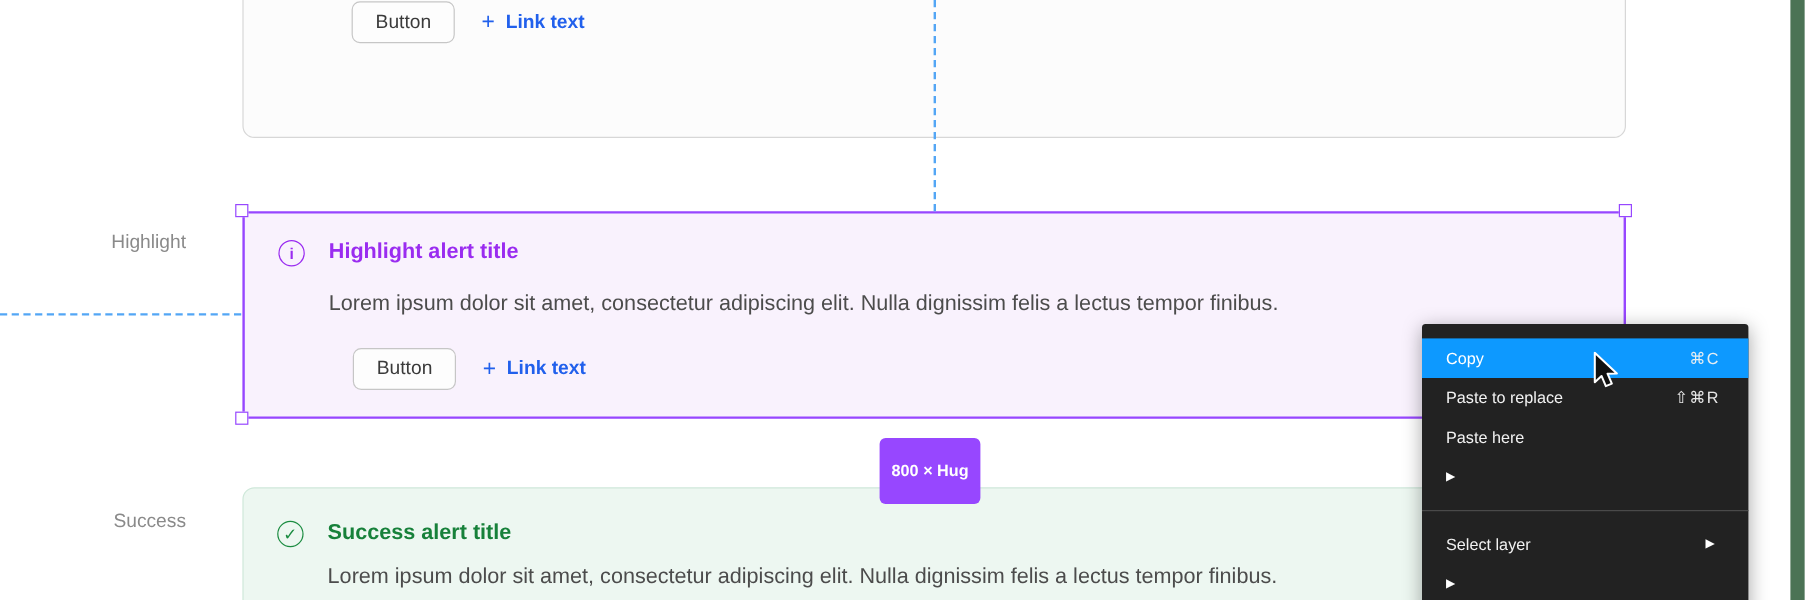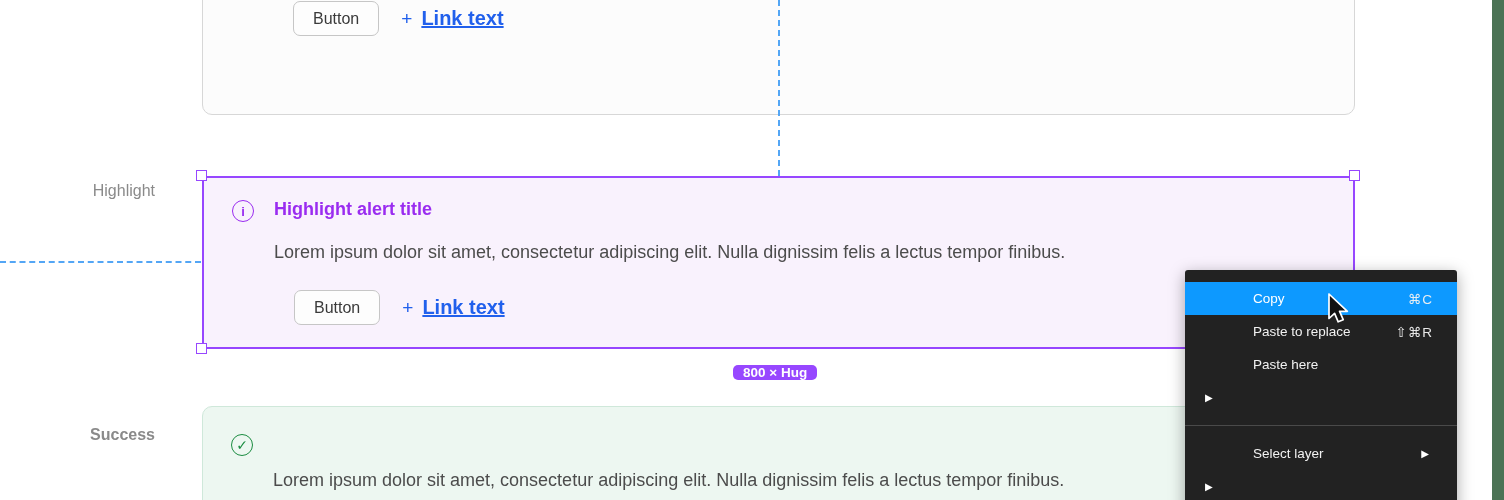--- a/index.html
+++ b/index.html
@@ -26,48 +26,48 @@
   .body-highlight{top:63px;}
   .body-success{top:62px;}
   .alert-actions{position:absolute;left:70px;height:33px;display:flex;align-items:center;padding-left:20px;}
   .actions-info{top:57px;}
   .actions-highlight{top:113px;}
   .btn{height:33px;padding:0 19px;display:flex;align-items:center;justify-content:center;
     background:#fdfdfd;border:1px solid #c6c6c6;border-radius:7px;
     font-size:16px;font-weight:500;color:#3a3a3a;cursor:default;}
   .link{display:flex;align-items:center;margin-left:22px;color:#2160ec;cursor:default;}
   .link .plus{font-size:19px;font-weight:500;margin-right:9px;line-height:1;}
-  .link .link-label{font-size:20px;font-weight:600;text-decoration:underline;}
+  .link .link-label{font-size:16px;font-weight:600;}
   
   .side-label{position:absolute;left:0;width:155px;text-align:right;
     font-size:16px;color:#8a8a8a;white-space:nowrap;}
-  .label-highlight{top:182px;}
-  .label-success{top:426px;font-weight:bold;}
+  .label-highlight{top:194px;}
+  .label-success{top:426px;}
   
   .guide-v{position:absolute;left:778px;top:0;height:176px;width:0;
     border-left:2.5px dashed #53a6f5;z-index:20;}
   .guide-h{position:absolute;left:0;top:261px;width:201px;height:0;
     border-top:2.5px dashed #53a6f5;z-index:20;}
   .handle{position:absolute;width:11px;height:11px;background:#ffffff;
     border:1.8px solid #9747ff;box-sizing:border-box;z-index:22;}
   .h-tl{left:196px;top:170px;} .h-tr{left:1349px;top:170px;}
   .h-bl{left:196px;top:343px;} .h-br{left:1349px;top:343px;}
   .size-badge{position:absolute;left:733px;top:365px;z-index:23;
-    background:#9747ff;color:#ffffff;border-radius:5px;padding:0 10px;
+    background:#9747ff;color:#ffffff;border-radius:5px;padding:20px 10px;
     font-size:13.5px;font-weight:600;white-space:nowrap;}
   
   .green-strip{position:absolute;right:0;top:0;width:12px;height:500px;background:#4b7355;}
   
   .context-menu{position:absolute;left:1185px;top:270px;width:272px;height:320px;
     background:#222222;border-radius:3px;box-sizing:border-box;padding-top:12px;
     box-shadow:0 4px 16px rgba(0,0,0,.35);z-index:50;}
   .menu-item{height:33px;display:flex;align-items:center;
     padding:0 24px 0 20px;font-size:13.5px;color:#f2f2f2;cursor:default;}
   .menu-item.highlighted{background:#0d99ff;color:#ffffff;}
-  .menu-item .mi-label{flex:1;white-space:nowrap;margin-left:48px;}
+  .menu-item .mi-label{flex:1;white-space:nowrap;}
   .menu-item .mi-shortcut{font-size:13.5px;color:#f2f2f2;opacity:.95;letter-spacing:1px;white-space:nowrap;}
   .menu-item .mi-arrow{font-size:10px;color:#ffffff;margin-right:4px;}
   .menu-sep{height:1px;background:#4a4a4a;margin:11px 0;}
   
   .cursor{position:absolute;left:1327px;top:293px;z-index:60;}
 </style>
 </head>
 <body>
 
 <div class="card card-info">
@@ -93,20 +93,21 @@
       <span class="plus">+</span>
       <span class="link-label">Link text</span>
     </div>
   </div>
 </div>
 
 <div class="card card-success">
   <div class="alert-icon icon-success">
     <span>✓</span>
   </div>
+  <div class="alert-title title-success">Success alert title</div>
   <div class="alert-body body-success">Lorem ipsum dolor sit amet, consectetur adipiscing elit. Nulla dignissim felis a lectus tempor finibus.</div>
 </div>
 
 <div class="side-label label-highlight">Highlight</div>
 <div class="side-label label-success">Success</div>
 
 <div class="guide-v"></div>
 <div class="guide-h"></div>
 
 <div class="handle h-tl"></div>

